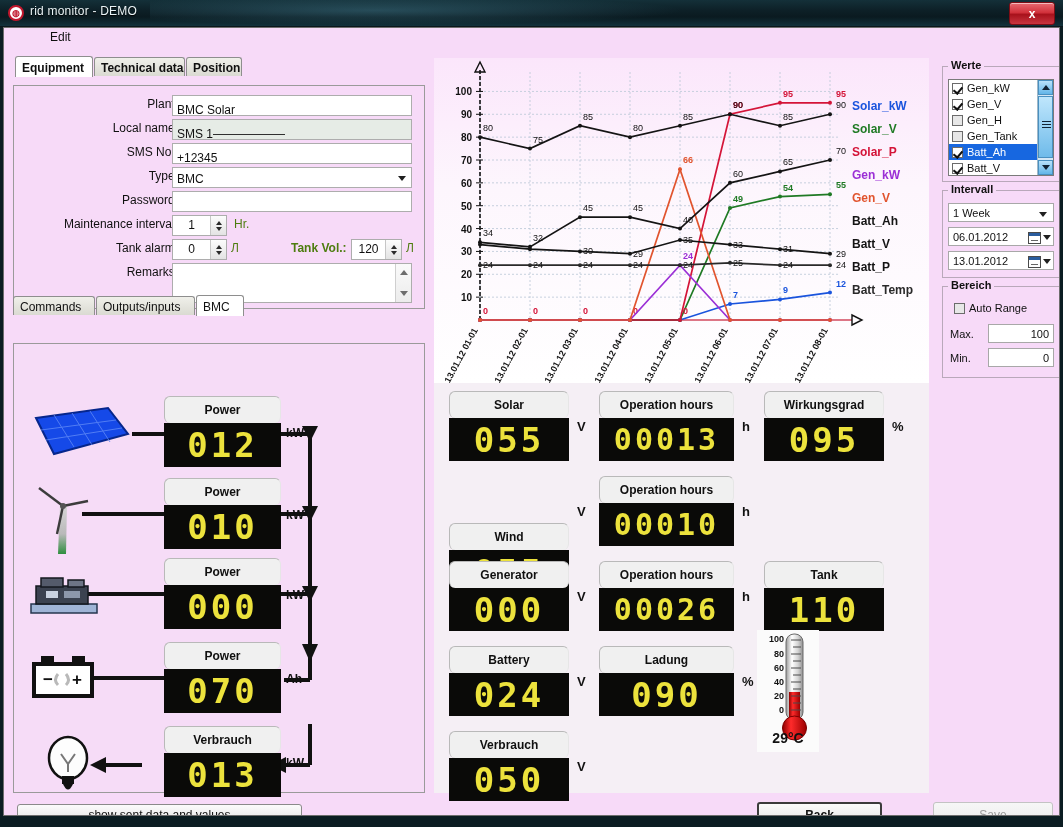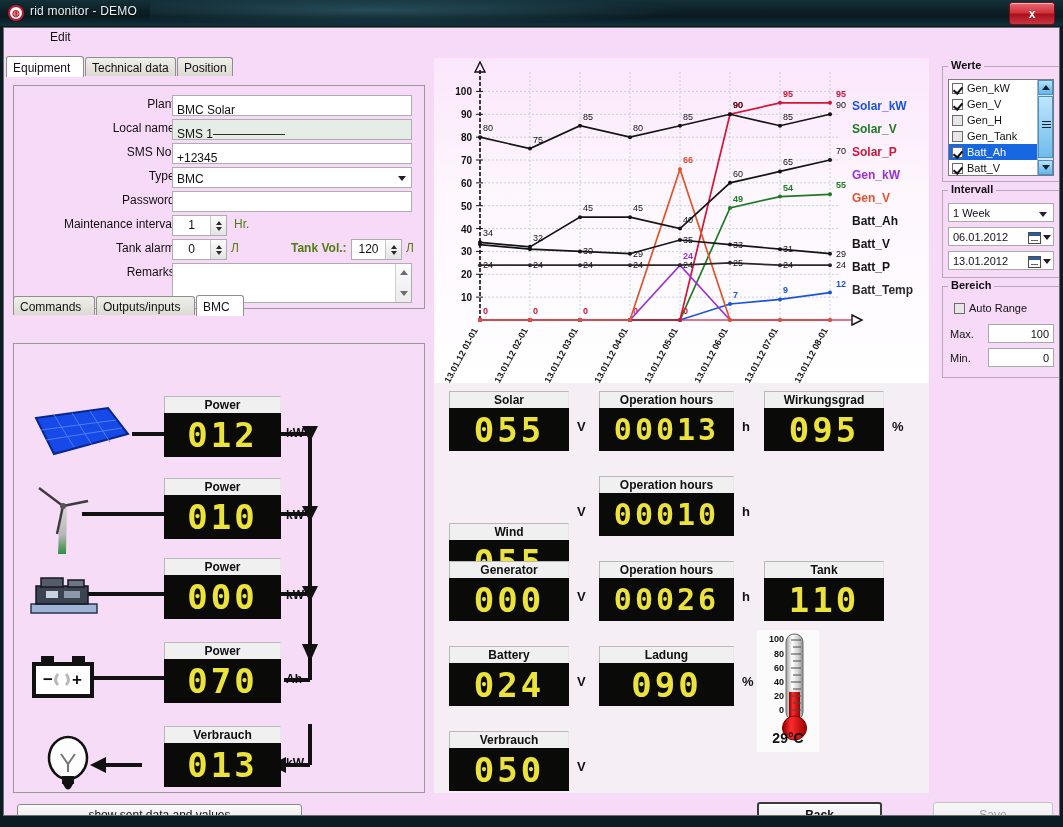--- a/index.html
+++ b/index.html
@@ -122,25 +122,25 @@
   .ftext .sb i.up{top:6px;border-left:4px solid transparent;border-right:4px solid transparent;border-bottom:5px solid #6d6d6d;}
   .ftext .sb i.dn{bottom:6px;border-left:4px solid transparent;border-right:4px solid transparent;border-top:5px solid #6d6d6d;}
 
   
   #bmc-panel{
     position:absolute;left:9px;top:315px;width:412px;height:450px;
     background:#f6dcf7;border:1px solid #9a9a9a;box-sizing:border-box;
   }
   .led-block{position:absolute;}
   .led-cap{
-    height:17px;box-sizing:border-box;
+    height:27px;box-sizing:border-box;
     background:#f0f0f0;border-top:1px solid #b9b9b9;border-left:1px solid #b9b9b9;
     border-right:1px solid #e6e6e6;
     font-size:12px;font-weight:bold;color:#101010;
-    display:flex;align-items:center;justify-content:center;
+    display:flex;align-items:center;justify-content:center;border-radius:6px;
   }
   .led-face{
     box-sizing:border-box;background:#0a0a08;
     display:flex;align-items:center;justify-content:center;
     letter-spacing:3px;
     font-family:"DejaVu Sans Mono", monospace;
     color:#ece23c;font-weight:bold;
   }
   .sym-lbl{position:absolute;font-size:12px;font-weight:bold;color:#101010;}
 
@@ -235,21 +235,21 @@
     <div class="tb-title">rid monitor - DEMO</div>
     <div class="tb-close">x</div>
   </div>
 
   <div id="client">
 
     <div class="menubar">
       <div class="mi">Edit</div>
     </div>
 
-    <div class="tabstrip" style="left:2px;top:29px;width:410px;">
+    <div class="tabstrip" style="left:11px;top:29px;width:410px;font-weight:bold;">
       <div class="tab active" style="left:0;width:78px;">Equipment</div>
       <div class="tab" style="left:79px;width:91px;">Technical data</div>
       <div class="tab" style="left:171px;width:56px;">Position</div>
     </div>
 
     <div id="equip-panel">
 
       <div class="flabel" style="right:246px;top:11px;">Plant:</div>
       <div class="finput" style="left:158px;top:9px;width:240px;">BMC Solar</div>
 

